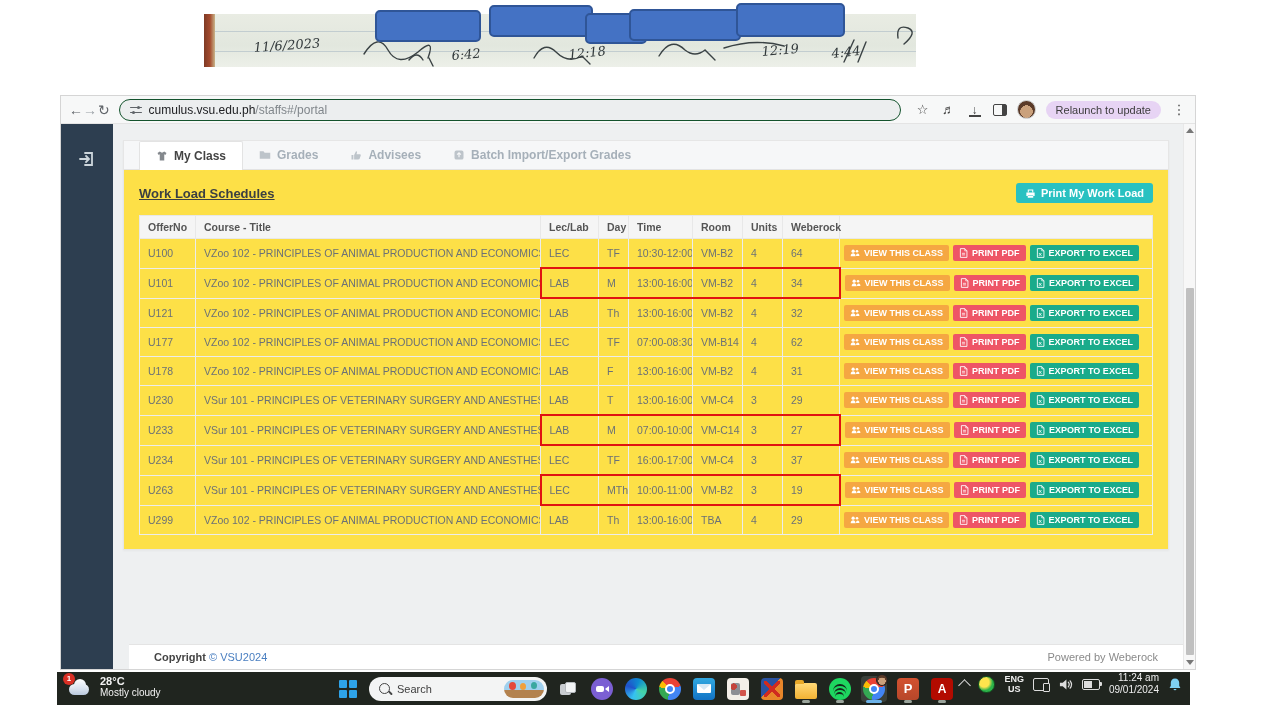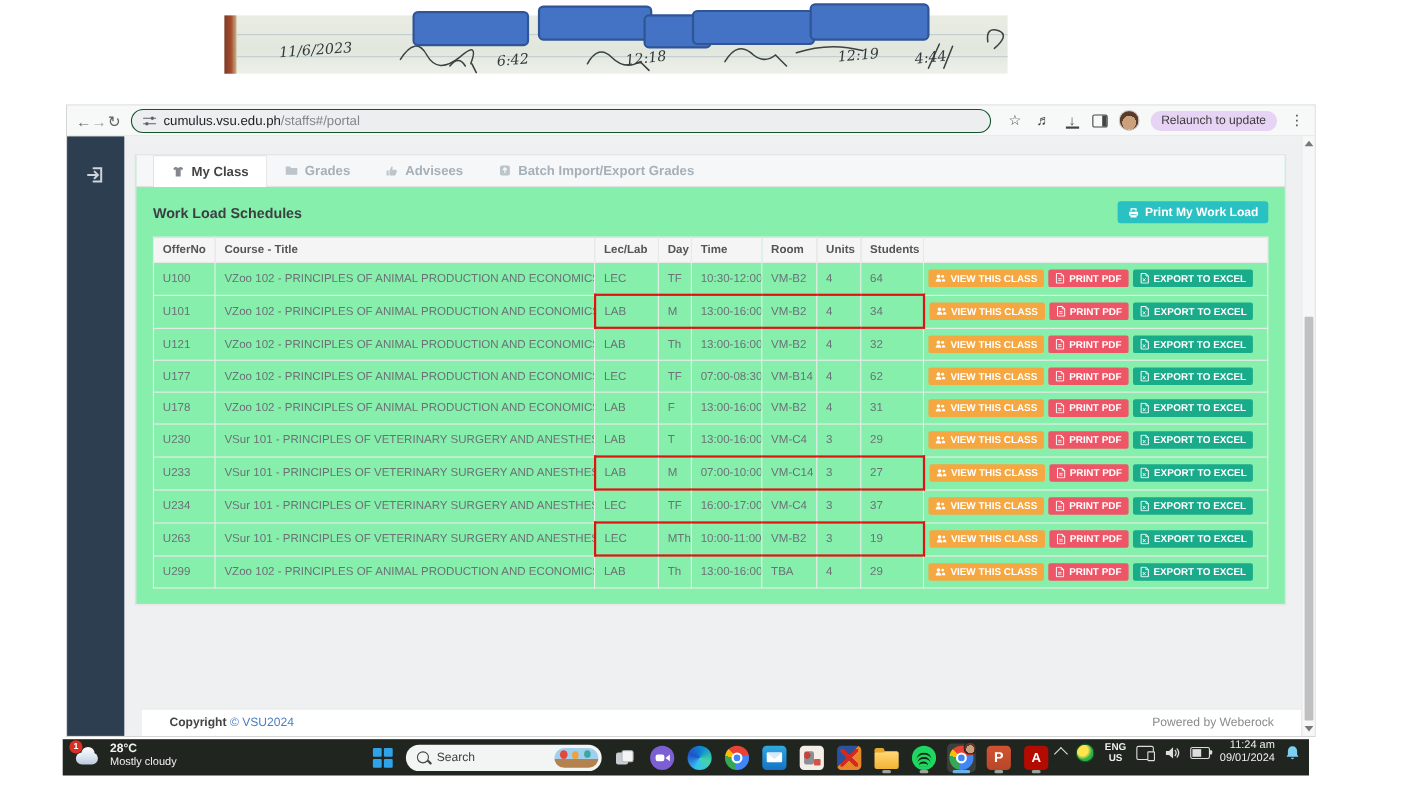--- a/index.html
+++ b/index.html
@@ -46,30 +46,30 @@
   .sidebar .logout{margin:26px auto 0;width:18px;display:block;cursor:pointer;}
   .content{position:absolute;left:52px;top:0;right:12px;bottom:0;}
   
   .vscroll{position:absolute;right:0;top:0;width:12px;bottom:0;background:#f7f7f7;border-left:1px solid #e8e8e8;box-sizing:border-box;}
   .vscroll .up{position:absolute;top:4px;left:2px;width:0;height:0;border-left:4px solid transparent;
                border-right:4px solid transparent;border-bottom:5px solid #777;}
   .vscroll .dn{position:absolute;bottom:4px;left:2px;width:0;height:0;border-left:4px solid transparent;
                border-right:4px solid transparent;border-top:5px solid #777;}
   .vscroll .thumb{position:absolute;left:1.5px;width:8px;top:164px;height:367px;background:#c0c0c0;border-radius:1px;}
   
-  .card{position:absolute;left:10px;top:16px;width:1046px;height:410px;background:#86efac;
+  .card{position:absolute;left:10px;top:16px;width:1046px;height:410px;background:#fde047;
         border:1px solid #e6e6e6;box-shadow:0 1px 2px rgba(0,0,0,.04);box-sizing:border-box;}
   .tabstrip{position:absolute;left:0;right:0;top:0;height:28px;background:#f6f7f8;border-bottom:1px solid #e3e3e3;
         display:flex;align-items:stretch;padding-left:15px;}
   .tab{display:flex;align-items:center;gap:6px;padding:0 16px;font-size:12px;font-weight:bold;color:#a6b0b9;cursor:pointer;}
   .tab svg{opacity:.75;}
   .tab.active{background:#fff;border:1px solid #e3e3e3;border-bottom:none;color:#444;margin-bottom:-1px;border-radius:2px 2px 0 0;}
   .cardbody{position:absolute;left:0;right:0;top:28px;bottom:0;padding:14px 15px;box-sizing:border-box;}
   .headrow{display:flex;justify-content:space-between;align-items:center;}
-  .pagetitle{font-size:13px;font-weight:bold;color:#3b3f42;}
+  .pagetitle{font-size:13px;font-weight:bold;color:#3b3f42;text-decoration:underline;}
   .printwl{background:#29c1c1;color:#fff;border:none;border-radius:3px;font-size:11px;font-weight:bold;
         padding:4px 9px;display:flex;align-items:center;gap:5px;cursor:pointer;font-family:inherit;}
   
   table.wl{border-collapse:collapse;width:100%;margin-top:12px;table-layout:fixed;}
   .wl th{font-size:10.5px;color:#555;text-align:left;background:#f5f5f5;border:1px solid #e8e8e8;
         padding:5px 8px;font-weight:bold;}
   .wl td{font-size:10.5px;color:#6b7176;border:1px solid #ececec;padding:4px 8px;height:20px;
         white-space:nowrap;overflow:hidden;}
   .wl col.c-offer{width:56px;} .wl col.c-course{width:345px;} .wl col.c-leclab{width:58px;}
   .wl col.c-day{width:30px;} .wl col.c-time{width:64px;} .wl col.c-room{width:50px;}
@@ -287,21 +287,21 @@
             </colgroup>
             <thead>
               <tr>
                 <th>OfferNo</th>
                 <th>Course - Title</th>
                 <th>Lec/Lab</th>
                 <th>Day</th>
                 <th>Time</th>
                 <th>Room</th>
                 <th>Units</th>
-                <th>Students</th>
+                <th>Weberock</th>
                 <th></th>
               </tr>
             </thead>
             <tbody>
                 <tr>
                   <td>U100</td>
                   <td>VZoo 102 - PRINCIPLES OF ANIMAL PRODUCTION AND ECONOMICS</td>
                   <td>LEC</td>
                   <td>TF</td>
                   <td>10:30-12:00</td>

